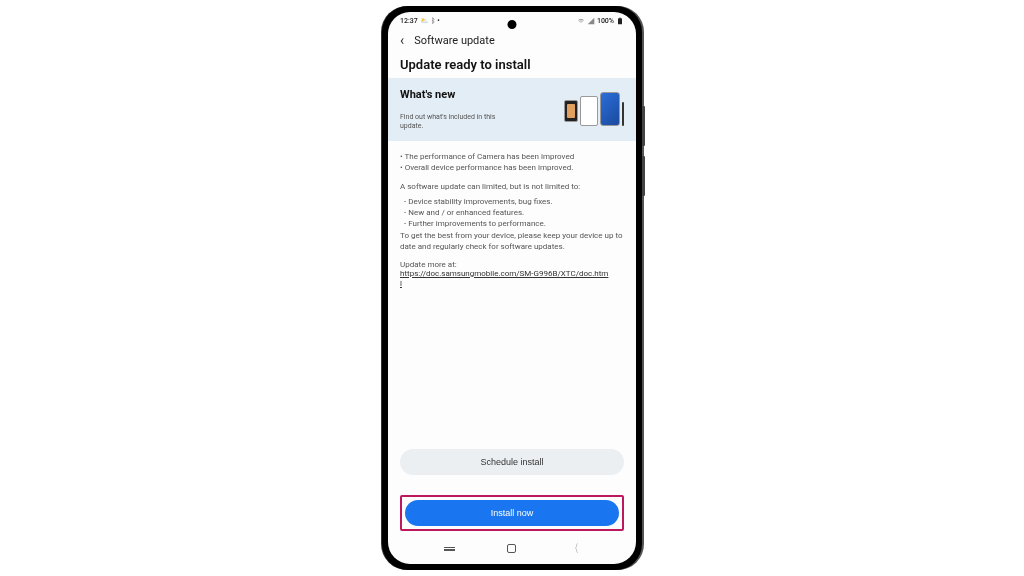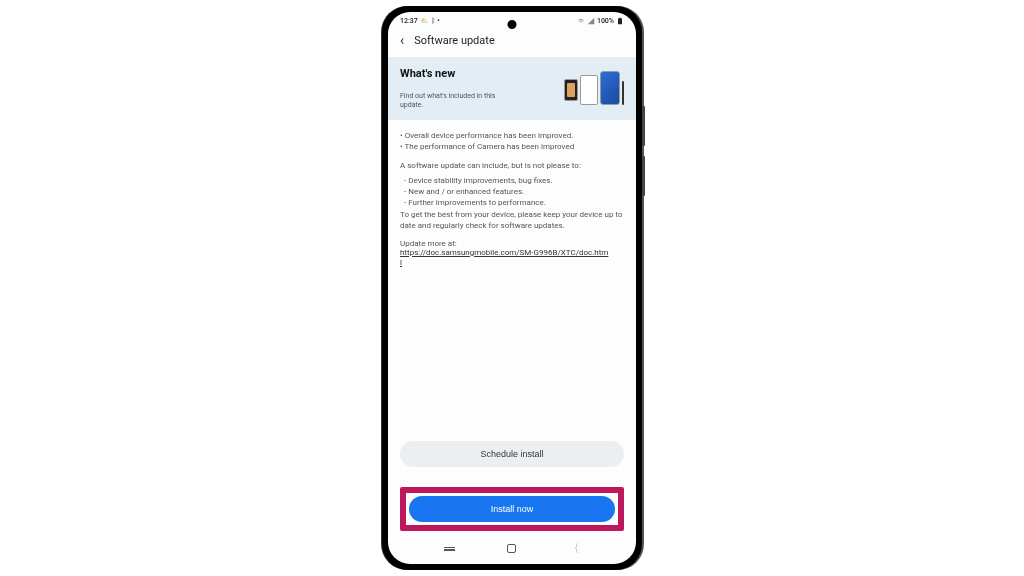--- a/index.html
+++ b/index.html
@@ -111,21 +111,21 @@
     width: 100%;
     padding: 8px 0;
     border-radius: 16px;
     text-align: center;
     font-size: 9px;
     font-weight: 500;
     cursor: pointer;
     border: none;
   }
   .btn-schedule { background: #eceff1; color: #333; margin-bottom: 20px; }
-  .btn-install-wrap { border: 6px solid #be185d; padding: 3px; border-radius: 2px; }
+  .btn-install-wrap { border: 2px solid #be185d; padding: 3px; border-radius: 2px; }
   .btn-install { background: #1976f0; color: #fff; }
   .nav-bar {
     display: flex;
     justify-content: space-around;
     align-items: center;
     padding: 6px 30px 8px 30px;
   }
   .nav-recent { width:11px; height:1.5px; border-top:1px solid #555; border-bottom:1px solid #555; padding:1px 0;}
   .nav-recent::before{content:"";display:block;width:11px;height:1px;background:#555;}
   .nav-home { width: 9px; height: 9px; border: 1.2px solid #555; border-radius: 2px; }
@@ -159,40 +159,41 @@
           </svg>
       </div>
     </div>
 
     <div class="header-row">
       <span class="back-arrow">‹</span>
       <span class="header-title">Software update</span>
     </div>
 
     <div class="content">
+      <div class="page-title">Update ready to install</div>
 
       <div class="whats-new-card">
         <div>
           <div class="whats-new-label">What's new</div>
           <div class="whats-new-sub">Find out what's included in this update.</div>
         </div>
         <div class="device-collage">
           <div class="mini-device d3"></div>
           <div class="mini-device d1"></div>
           <div class="mini-device d2"></div>
           <div class="mini-stylus"></div>
         </div>
       </div>
 
       <div class="bullets">
+        <div>• The performance of Camera has been improved</div>
         <div>• Overall device performance has been improved.</div>
-        <div>• The performance of Camera has been improved</div>
-      </div>
-
-      <div class="desc-para">A software update can include, but is not please to:</div>
+      </div>
+
+      <div class="desc-para">A software update can limited, but is not limited to:</div>
       <div class="desc-indent"> - Device stability improvements, bug fixes.</div>
       <div class="desc-indent"> - New and / or enhanced features.</div>
       <div class="desc-indent"> - Further improvements to performance.</div>
       <div class="desc-para">To get the best from your device, please keep your device up to date and regularly check for software updates.</div>
 
       <div class="learn-more">Update more at:</div>
       <a class="learn-link">https://doc.samsungmobile.com/SM-G996B/XTC/doc.html</a>
     </div>
 
     <div class="button-area">

